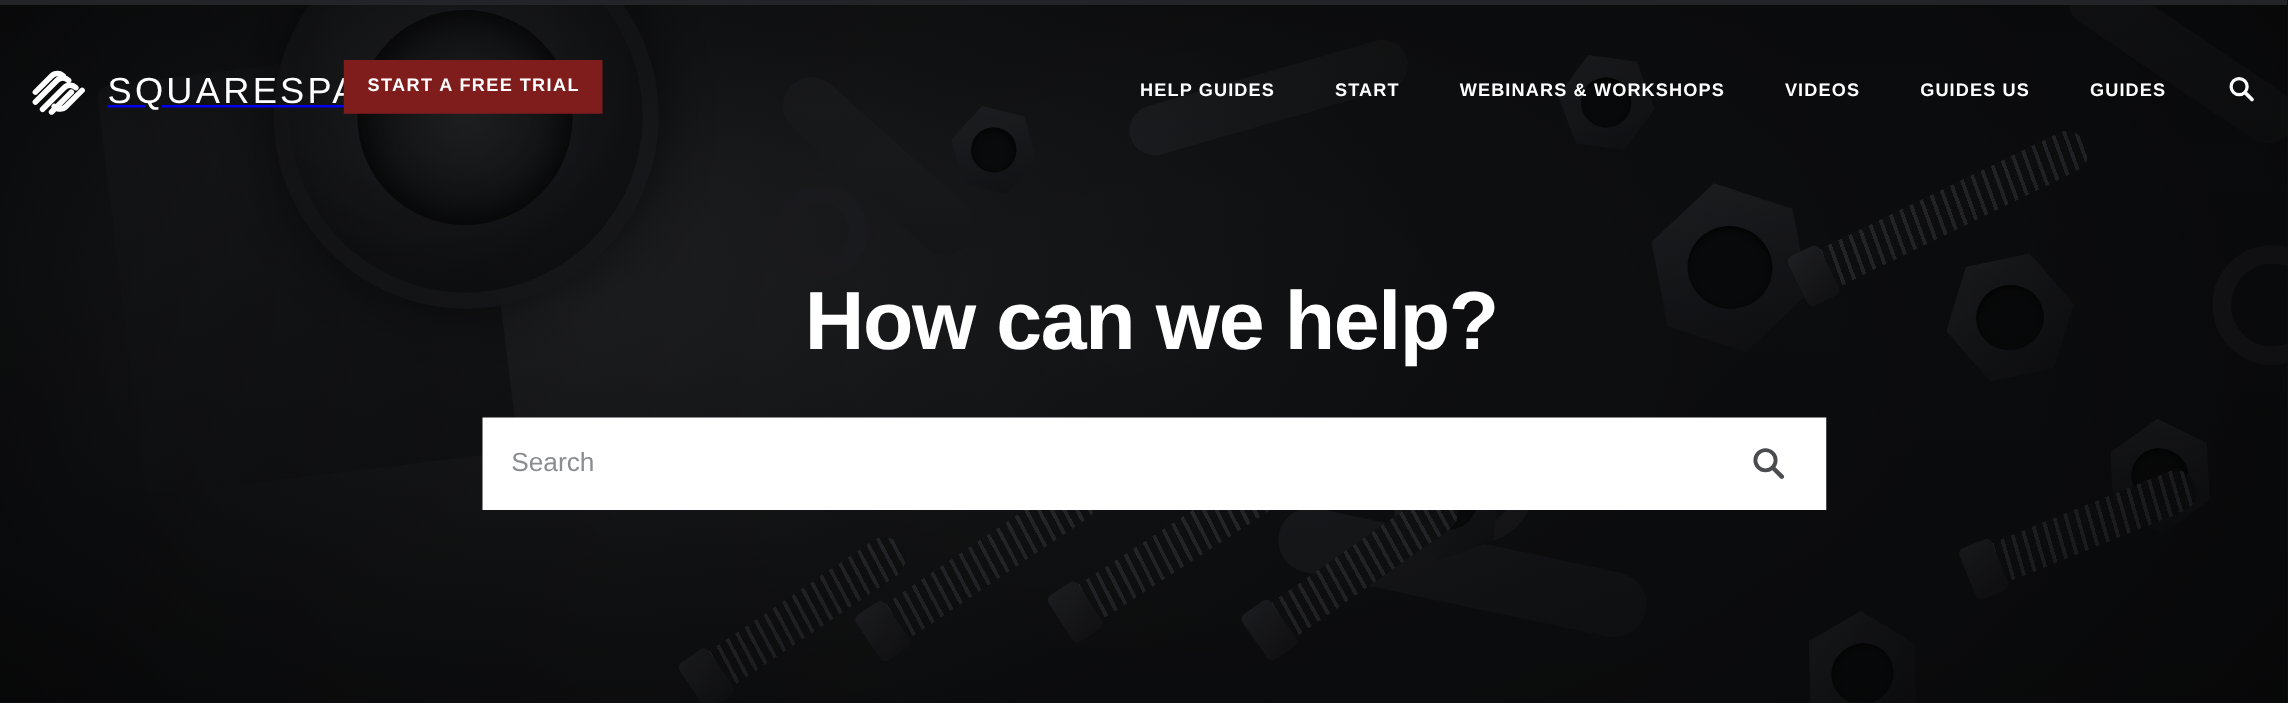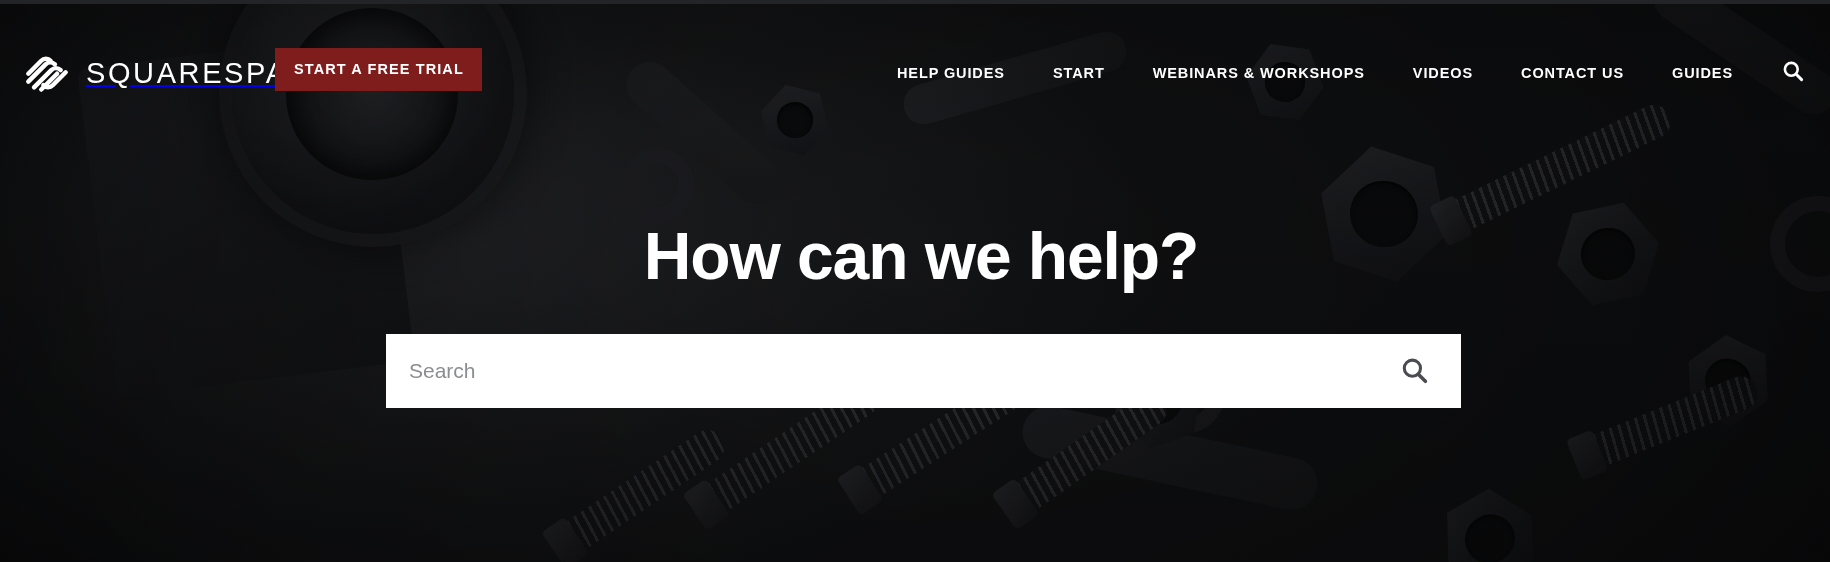--- a/index.html
+++ b/index.html
@@ -345,21 +345,21 @@
       <span class="brand-word">SQUARESPACE</span>
     </a>
 
     <button class="trial-btn" type="button">START A FREE TRIAL</button>
 
     <nav class="nav">
       <a class="nav-link" href="#">HELP GUIDES</a>
       <a class="nav-link" href="#">START</a>
       <a class="nav-link" href="#">WEBINARS &amp; WORKSHOPS</a>
       <a class="nav-link" href="#">VIDEOS</a>
-      <a class="nav-link" href="#">CONTACT US</a>
+      <a class="nav-link" href="#">GUIDES US</a>
       <a class="nav-link" href="#">GUIDES</a>
 
       <button class="nav-search-btn" type="button">
         <svg width="22" height="22" viewBox="0 0 22 22" aria-hidden="true">
           <circle cx="9.3" cy="9.3" r="6.4" fill="none" stroke="#ffffff" stroke-width="2.6"></circle>
           <line x1="14.2" y1="14.2" x2="19.6" y2="19.6" stroke="#ffffff" stroke-width="3" stroke-linecap="round"></line>
         </svg>
       </button>
     </nav>
   </div>

